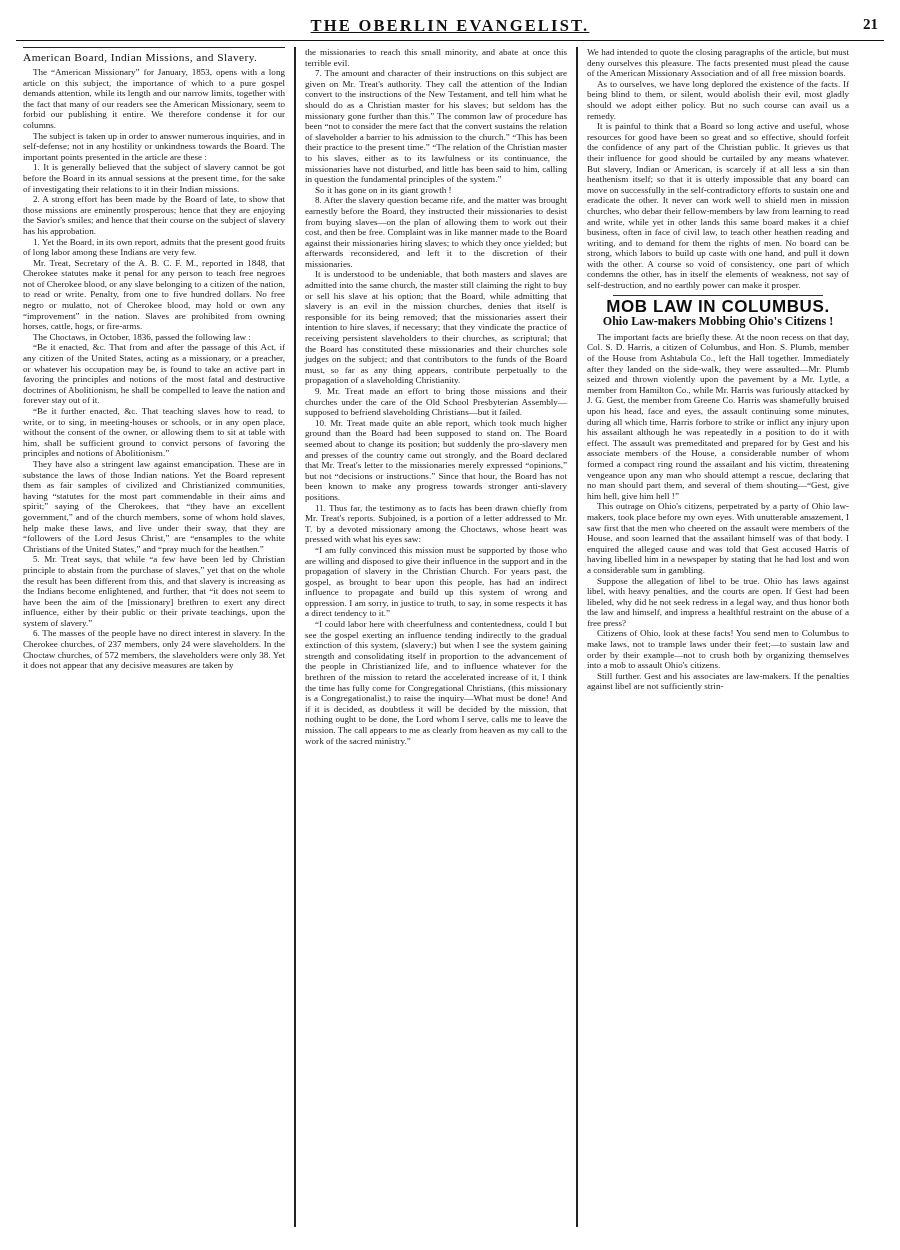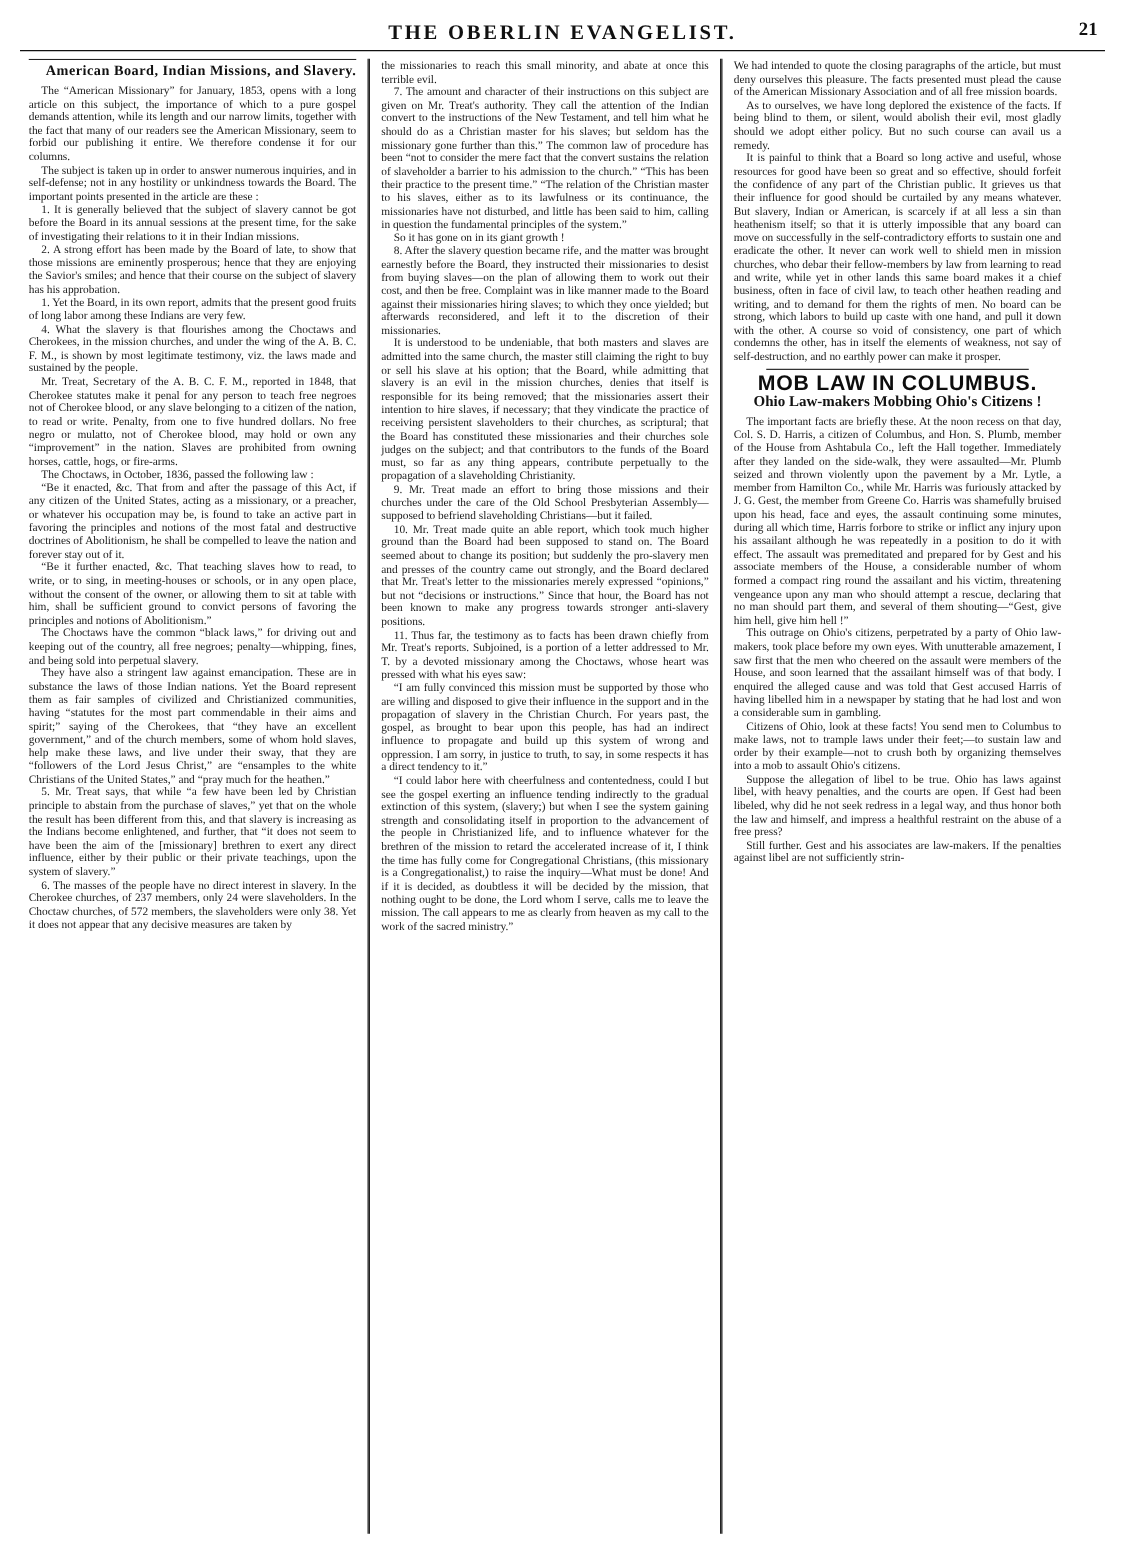--- a/index.html
+++ b/index.html
@@ -30,20 +30,21 @@
     margin-bottom: 6px;
   }
   .masthead-title {
     font-family: "Liberation Serif", serif;
     font-size: 16.5px;
     letter-spacing: 2.2px;
     font-weight: 600;
     color: #111;
     display: inline-block;
     padding-top: 2px;
+    text-decoration: underline;
   }
   .masthead-pageno {
     position: absolute;
     right: 6px;
     top: 2px;
     font-size: 15px;
     font-weight: 700;
     color: #111;
   }
   .columns {
@@ -76,23 +77,23 @@
     text-indent: 0;
   }
   .col p.quote {
     text-indent: 10px;
   }
   .head-rule {
     border-top: 1px solid #222;
     margin-bottom: 3px;
   }
   .sec-title {
-    text-align: right;
+    text-align: left;
     font-size: 11.4px;
-    font-weight: 700;
+    font-weight: 400;
     line-height: 13px;
     letter-spacing: 0.4px;
     margin-bottom: 3px;
     color: #111;
   }
   .mob-title {
     text-align: center;
     font-weight: 700;
     font-size: 17px;
     letter-spacing: 0.6px;
@@ -125,26 +126,24 @@
   <div class="columns">
 
     <div class="col">
       <div class="head-rule"></div>
       <div class="sec-title">American Board, Indian Missions, and Slavery.</div>
       <p>The “American Missionary” for January, 1853, opens with a long article on this subject, the importance of which to a pure gospel demands attention, while its length and our narrow limits, together with the fact that many of our readers see the American Missionary, seem to forbid our publishing it entire. We therefore condense it for our columns.</p>
       <p>The subject is taken up in order to answer numerous inquiries, and in self-defense; not in any hostility or unkindness towards the Board. The important points presented in the article are these :</p>
       <p>1. It is generally believed that the subject of slavery cannot be got before the Board in its annual sessions at the present time, for the sake of investigating their relations to it in their Indian missions.</p>
       <p>2. A strong effort has been made by the Board of late, to show that those missions are eminently prosperous; hence that they are enjoying the Savior's smiles; and hence that their course on the subject of slavery has his approbation.</p>
       <p>1. Yet the Board, in its own report, admits that the present good fruits of long labor among these Indians are very few.</p>
-      <p>4. What the slavery is that flourishes among the Choctaws and Cherokees, in the mission churches, and under the wing of the A. B. C. F. M., is shown by most legitimate testimony, viz. the laws made and sustained by the people.</p>
       <p>Mr. Treat, Secretary of the A. B. C. F. M., reported in 1848, that Cherokee statutes make it penal for any person to teach free negroes not of Cherokee blood, or any slave belonging to a citizen of the nation, to read or write. Penalty, from one to five hundred dollars. No free negro or mulatto, not of Cherokee blood, may hold or own any “improvement” in the nation. Slaves are prohibited from owning horses, cattle, hogs, or fire-arms.</p>
       <p>The Choctaws, in October, 1836, passed the following law :</p>
       <p class="quote">“Be it enacted, &amp;c. That from and after the passage of this Act, if any citizen of the United States, acting as a missionary, or a preacher, or whatever his occupation may be, is found to take an active part in favoring the principles and notions of the most fatal and destructive doctrines of Abolitionism, he shall be compelled to leave the nation and forever stay out of it.</p>
       <p class="quote">“Be it further enacted, &amp;c. That teaching slaves how to read, to write, or to sing, in meeting-houses or schools, or in any open place, without the consent of the owner, or allowing them to sit at table with him, shall be sufficient ground to convict persons of favoring the principles and notions of Abolitionism.”</p>
-      <p>The Choctaws have the common “black laws,” for driving out and keeping out of the country, all free negroes; penalty—whipping, fines, and being sold into perpetual slavery.</p>
       <p>They have also a stringent law against emancipation. These are in substance the laws of those Indian nations. Yet the Board represent them as fair samples of civilized and Christianized communities, having “statutes for the most part commendable in their aims and spirit;” saying of the Cherokees, that “they have an excellent government,” and of the church members, some of whom hold slaves, help make these laws, and live under their sway, that they are “followers of the Lord Jesus Christ,” are “ensamples to the white Christians of the United States,” and “pray much for the heathen.”</p>
       <p>5. Mr. Treat says, that while “a few have been led by Christian principle to abstain from the purchase of slaves,” yet that on the whole the result has been different from this, and that slavery is increasing as the Indians become enlightened, and further, that “it does not seem to have been the aim of the [missionary] brethren to exert any direct influence, either by their public or their private teachings, upon the system of slavery.”</p>
       <p>6. The masses of the people have no direct interest in slavery. In the Cherokee churches, of 237 members, only 24 were slaveholders. In the Choctaw churches, of 572 members, the slaveholders were only 38. Yet it does not appear that any decisive measures are taken by</p>
     </div>
 
     <div class="col-rule"></div>
 
     <div class="col">
       <p class="noindent">the missionaries to reach this small minority, and abate at once this terrible evil.</p>
       <p>7. The amount and character of their instructions on this subject are given on Mr. Treat's authority. They call the attention of the Indian convert to the instructions of the New Testament, and tell him what he should do as a Christian master for his slaves; but seldom has the missionary gone further than this.” The common law of procedure has been “not to consider the mere fact that the convert sustains the relation of slaveholder a barrier to his admission to the church.” “This has been their practice to the present time.” “The relation of the Christian master to his slaves, either as to its lawfulness or its continuance, the missionaries have not disturbed, and little has been said to him, calling in question the fundamental principles of the system.”</p>
@@ -164,19 +163,19 @@
       <p class="noindent">We had intended to quote the closing paragraphs of the article, but must deny ourselves this pleasure. The facts presented must plead the cause of the American Missionary Association and of all free mission boards.</p>
       <p>As to ourselves, we have long deplored the existence of the facts. If being blind to them, or silent, would abolish their evil, most gladly should we adopt either policy. But no such course can avail us a remedy.</p>
       <p>It is painful to think that a Board so long active and useful, whose resources for good have been so great and so effective, should forfeit the confidence of any part of the Christian public. It grieves us that their influence for good should be curtailed by any means whatever. But slavery, Indian or American, is scarcely if at all less a sin than heathenism itself; so that it is utterly impossible that any board can move on successfully in the self-contradictory efforts to sustain one and eradicate the other. It never can work well to shield men in mission churches, who debar their fellow-members by law from learning to read and write, while yet in other lands this same board makes it a chief business, often in face of civil law, to teach other heathen reading and writing, and to demand for them the rights of men. No board can be strong, which labors to build up caste with one hand, and pull it down with the other. A course so void of consistency, one part of which condemns the other, has in itself the elements of weakness, not say of self-destruction, and no earthly power can make it prosper.</p>
 
       <div class="rule-thin"></div>
       <div class="mob-title">MOB LAW IN COLUMBUS.</div>
       <div class="mob-sub">Ohio Law-makers Mobbing Ohio's Citizens !</div>
 
       <p>The important facts are briefly these. At the noon recess on that day, Col. S. D. Harris, a citizen of Columbus, and Hon. S. Plumb, member of the House from Ashtabula Co., left the Hall together. Immediately after they landed on the side-walk, they were assaulted—Mr. Plumb seized and thrown violently upon the pavement by a Mr. Lytle, a member from Hamilton Co., while Mr. Harris was furiously attacked by J. G. Gest, the member from Greene Co. Harris was shamefully bruised upon his head, face and eyes, the assault continuing some minutes, during all which time, Harris forbore to strike or inflict any injury upon his assailant although he was repeatedly in a position to do it with effect. The assault was premeditated and prepared for by Gest and his associate members of the House, a considerable number of whom formed a compact ring round the assailant and his victim, threatening vengeance upon any man who should attempt a rescue, declaring that no man should part them, and several of them shouting—“Gest, give him hell, give him hell !”</p>
       <p>This outrage on Ohio's citizens, perpetrated by a party of Ohio law-makers, took place before my own eyes. With unutterable amazement, I saw first that the men who cheered on the assault were members of the House, and soon learned that the assailant himself was of that body. I enquired the alleged cause and was told that Gest accused Harris of having libelled him in a newspaper by stating that he had lost and won a considerable sum in gambling.</p>
+      <p>Suppose the allegation of libel to be true. Ohio has laws against libel, with heavy penalties, and the courts are open. If Gest had been libeled, why did he not seek redress in a legal way, and thus honor both the law and himself, and impress a healthful restraint on the abuse of a free press?</p>
       <p>Citizens of Ohio, look at these facts! You send men to Columbus to make laws, not to trample laws under their feet;—to sustain law and order by their example—not to crush both by organizing themselves into a mob to assault Ohio's citizens.</p>
-      <p>Suppose the allegation of libel to be true. Ohio has laws against libel, with heavy penalties, and the courts are open. If Gest had been libeled, why did he not seek redress in a legal way, and thus honor both the law and himself, and impress a healthful restraint on the abuse of a free press?</p>
       <p>Still further. Gest and his associates are law-makers. If the penalties against libel are not sufficiently strin-</p>
     </div>
 
   </div>
 </div>
 
 </body></html>

